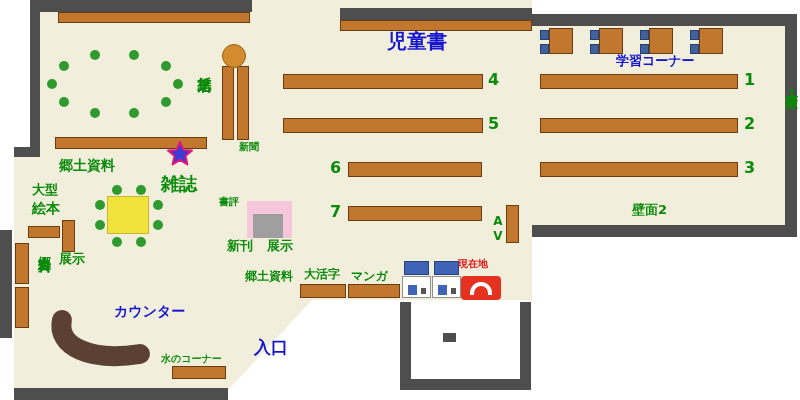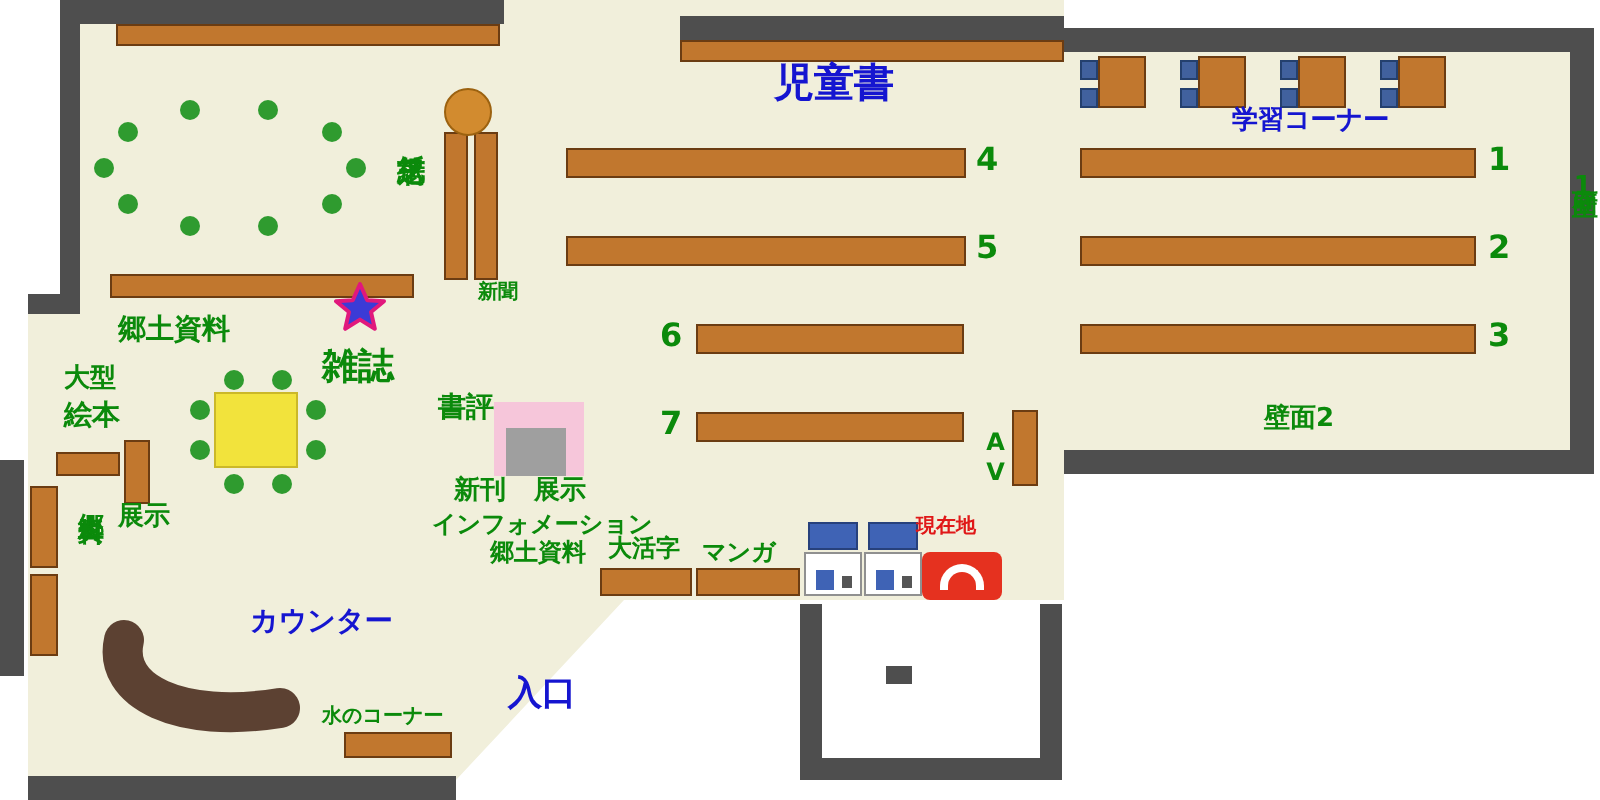--- a/index.html
+++ b/index.html
@@ -137,26 +137,25 @@
   <div class="lbl green num" style="left:488px;top:115px">5</div>
   <div class="lbl green num" style="left:330px;top:159px">6</div>
   <div class="lbl green num" style="left:330px;top:203px">7</div>
   <div class="lbl green num" style="left:744px;top:71px">1</div>
   <div class="lbl green num" style="left:744px;top:115px">2</div>
   <div class="lbl green num" style="left:744px;top:159px">3</div>
   <div class="lbl green" style="left:32px;top:183px;font-size:13px">大型</div>
   <div class="lbl green" style="left:32px;top:200px;font-size:14px">絵本</div>
   <div class="lbl green" style="left:59px;top:252px;font-size:13px">展示</div>
   <div class="lbl green vert" style="left:36px;top:246px;font-size:13px">郷土資料</div>
-  <div class="lbl green" style="left:219px;top:196px;font-size:14px">書評</div>
+  <div class="lbl green" style="left:219px;top:196px;font-size:10px">書評</div>
   <div class="lbl green" style="left:227px;top:239px;font-size:13px">新刊</div>
   <div class="lbl green" style="left:267px;top:239px;font-size:13px">展示</div>
-  <div class="lbl green" style="left:216px;top:256px;font-size:12px">インフォメーション</div>
   <div class="lbl green" style="left:245px;top:270px;font-size:12px">郷土資料</div>
   <div class="lbl green" style="left:304px;top:268px;font-size:12px">大活字</div>
   <div class="lbl green" style="left:351px;top:270px;font-size:12px">マンガ</div>
   <div class="lbl green vert" style="left:490px;top:214px;font-size:12px">AV</div>
   <div class="lbl red" style="left:458px;top:258px;font-size:10px">現在地</div>
-  <div class="lbl blue" style="left:125px;top:303px;font-size:14px">カウンター</div>
+  <div class="lbl blue" style="left:114px;top:303px;font-size:14px">カウンター</div>
   <div class="lbl green" style="left:161px;top:353px;font-size:10px">水のコーナー</div>
   <div class="lbl blue" style="left:254px;top:338px;font-size:17px">入口</div>
 
 </div>
 
 </body></html>

